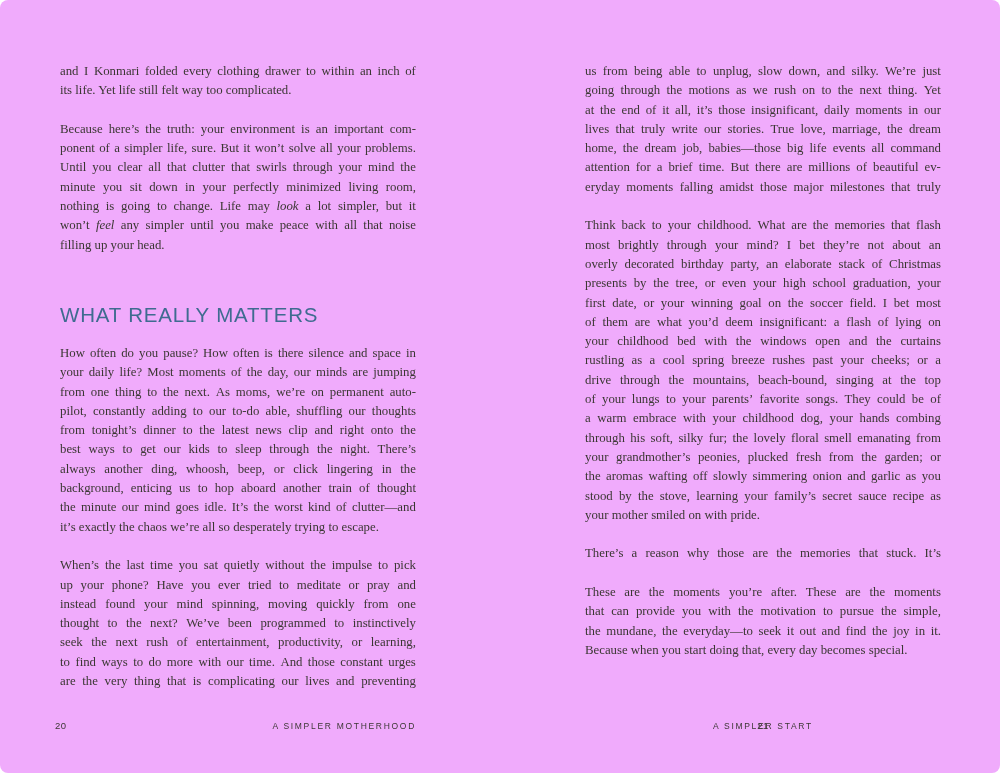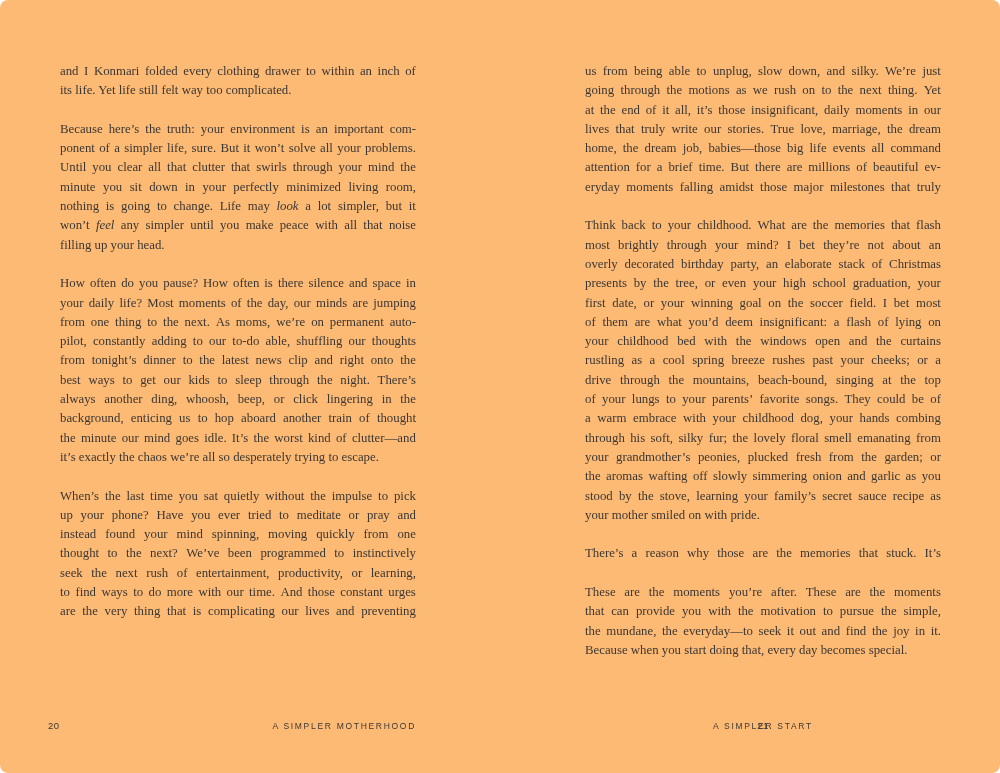--- a/index.html
+++ b/index.html
@@ -1,19 +1,19 @@
 <!DOCTYPE html>
 <html><head>
 <meta charset="utf-8">
 <style>
   html,body{margin:0;padding:0;background:#ffffff;}
   .spread{
     position:relative;
     width:1000px;height:773px;
-    background:#fdba74;
+    background:#f0abfc;
     border-radius:8px;
     overflow:hidden;
     font-family:"Liberation Serif","DejaVu Serif",serif;
     color:#3b3733;
   }
   .col{
     position:absolute;
     top:62px;
     width:356px;
     font-size:12.8px;
@@ -52,21 +52,21 @@
   .runfoot.leftpage{left:60px;width:356px;text-align:right;}
   .runfoot.rightpage{left:585px;width:356px;text-align:center;}
   .pagenum{
     position:absolute;
     top:720px;
     font-family:"Liberation Sans","DejaVu Sans",sans-serif;
     font-size:9.5px;
     letter-spacing:0.5px;
     color:#3b3733;
   }
-  .pagenum.leftpage{left:48px;}
+  .pagenum.leftpage{left:55px;}
   .pagenum.rightpage{left:585px;width:356px;text-align:center;}
 </style>
 </head>
 <body>
 
 <div class="spread">
   <div class="col" id="left-col">
       <div class="para">
         <div class="line j">
           <span>and</span>
@@ -162,20 +162,21 @@
           <span>you</span>
           <span>make</span>
           <span>peace</span>
           <span>with</span>
           <span>all</span>
           <span>that</span>
           <span>noise</span>
         </div>
         <div class="line"><span>filling</span> <span>up</span> <span>your</span> <span>head.</span></div>
       </div>
+      <div class="heading">WHAT REALLY MATTERS</div>
       <div class="para">
         <div class="line j">
           <span>How</span>
           <span>often</span>
           <span>do</span>
           <span>you</span>
           <span>pause?</span>
           <span>How</span>
           <span>often</span>
           <span>is</span>

